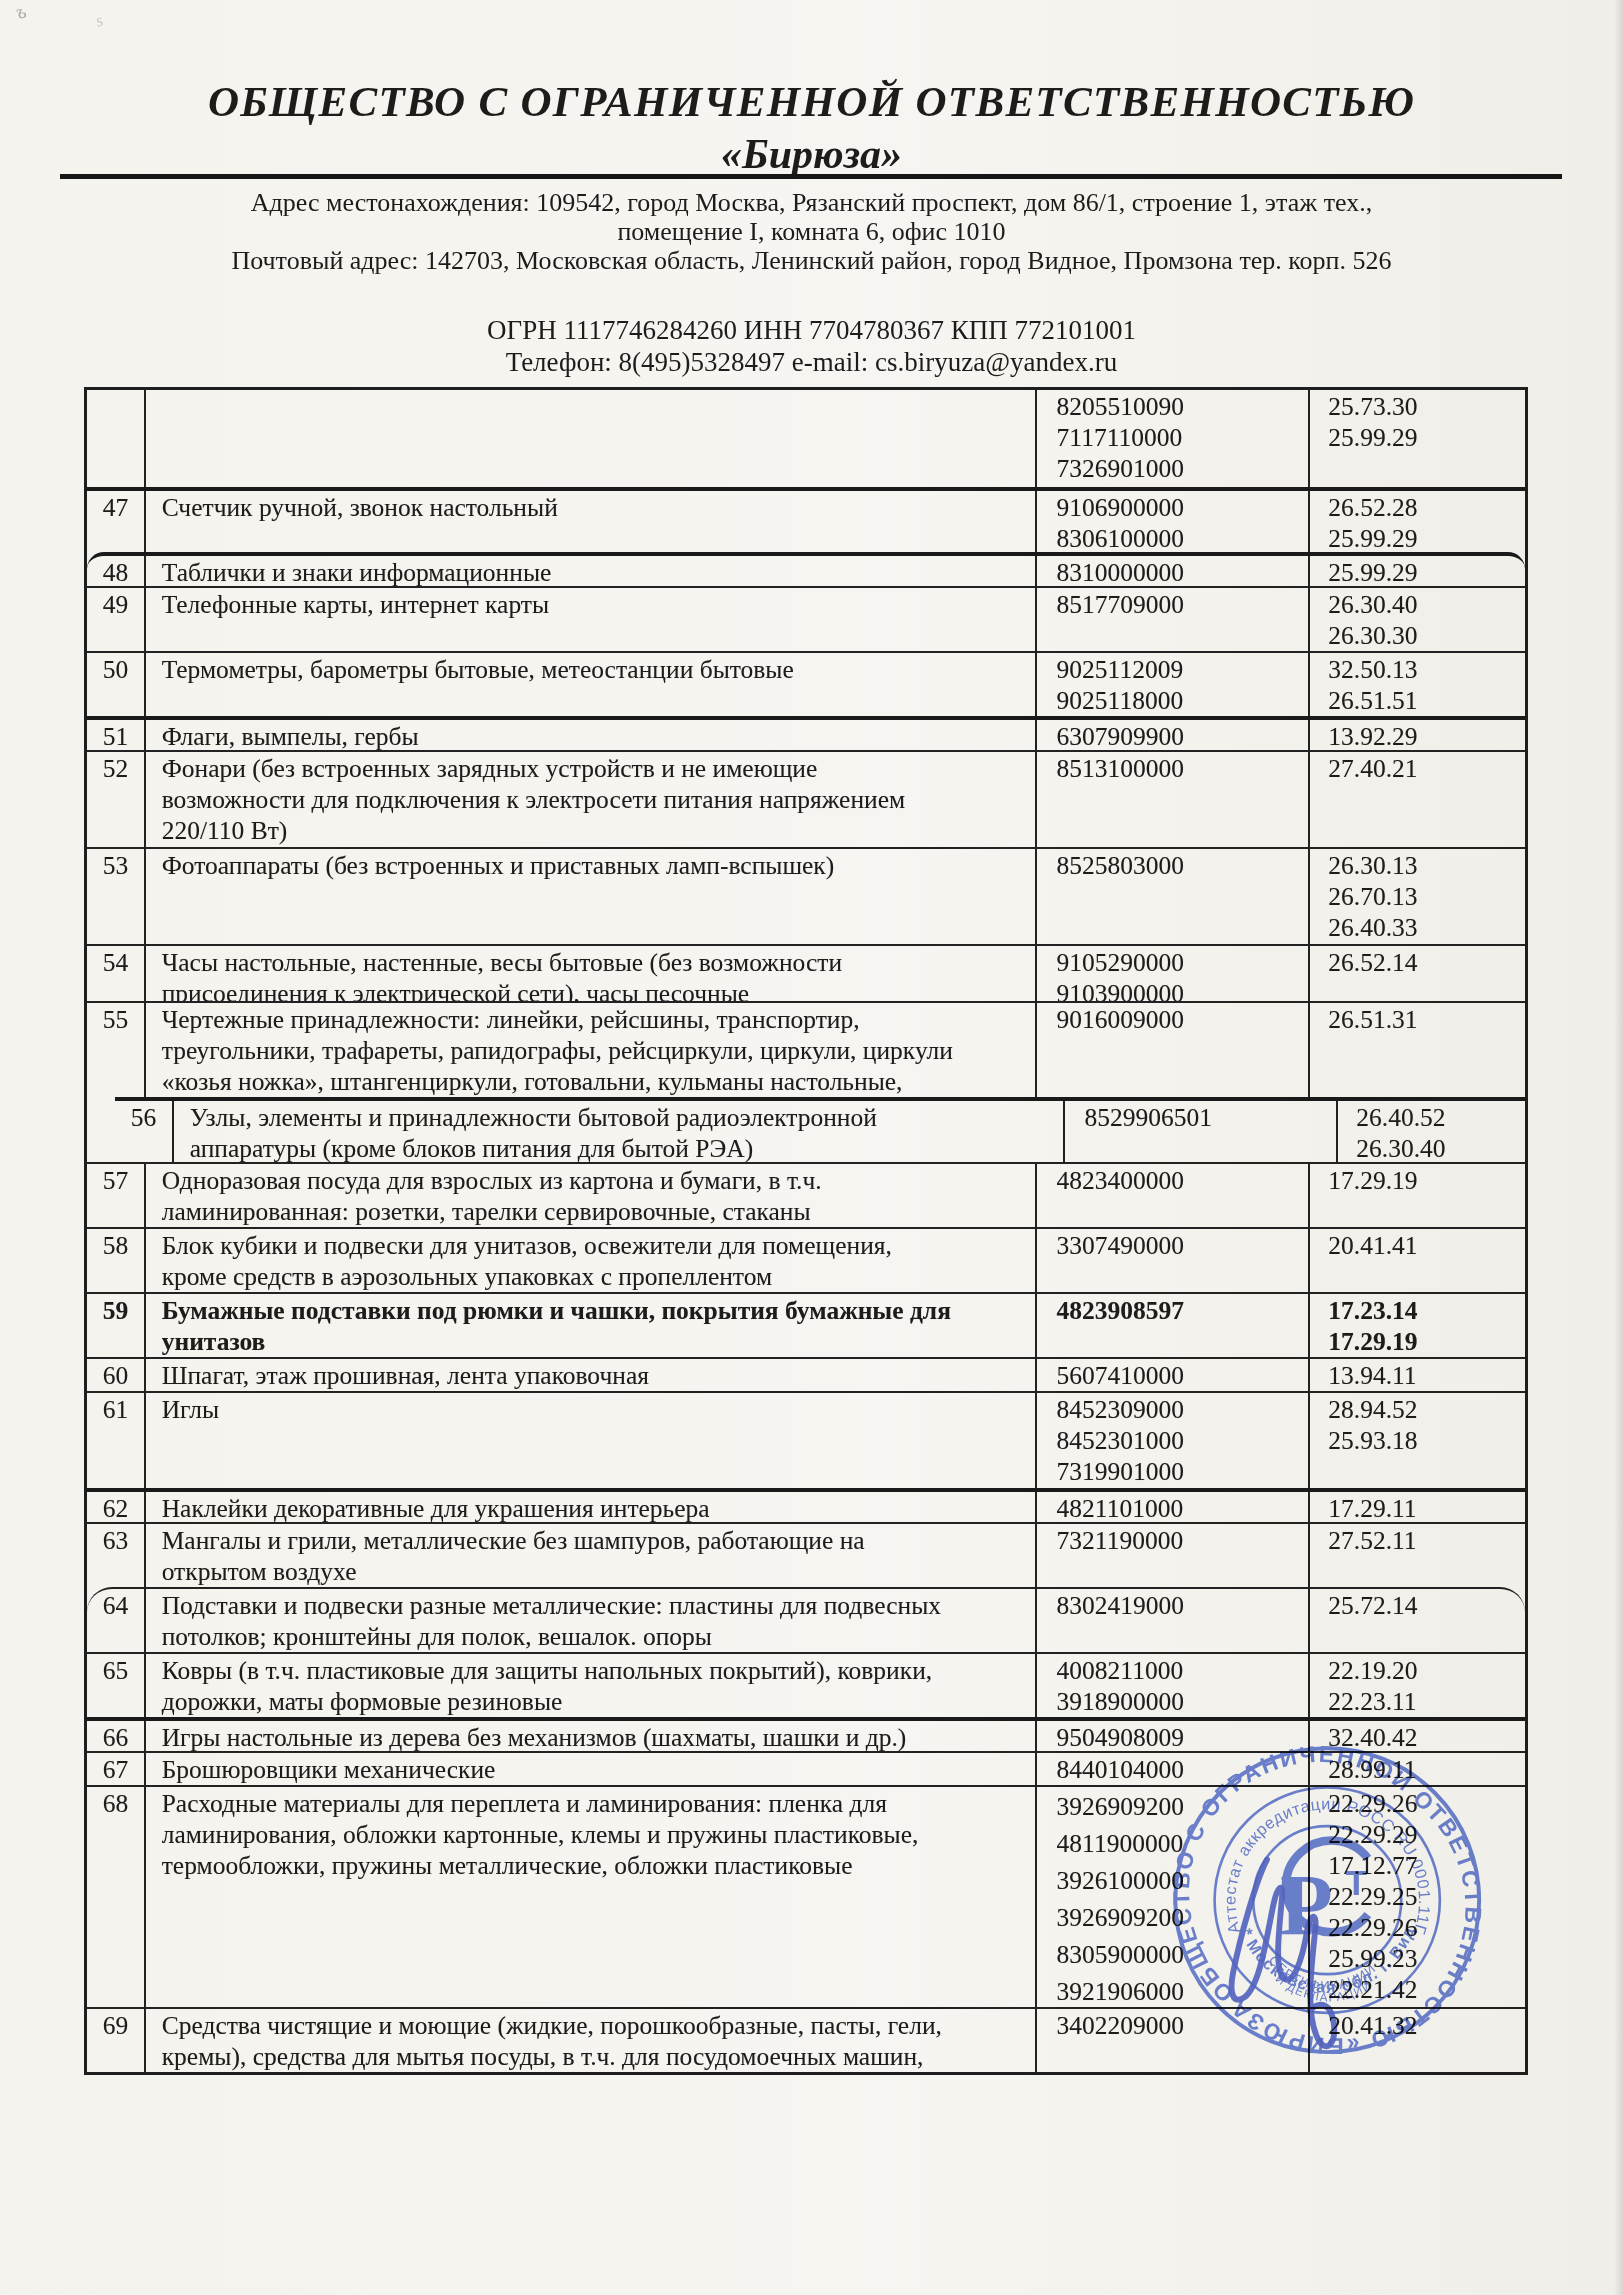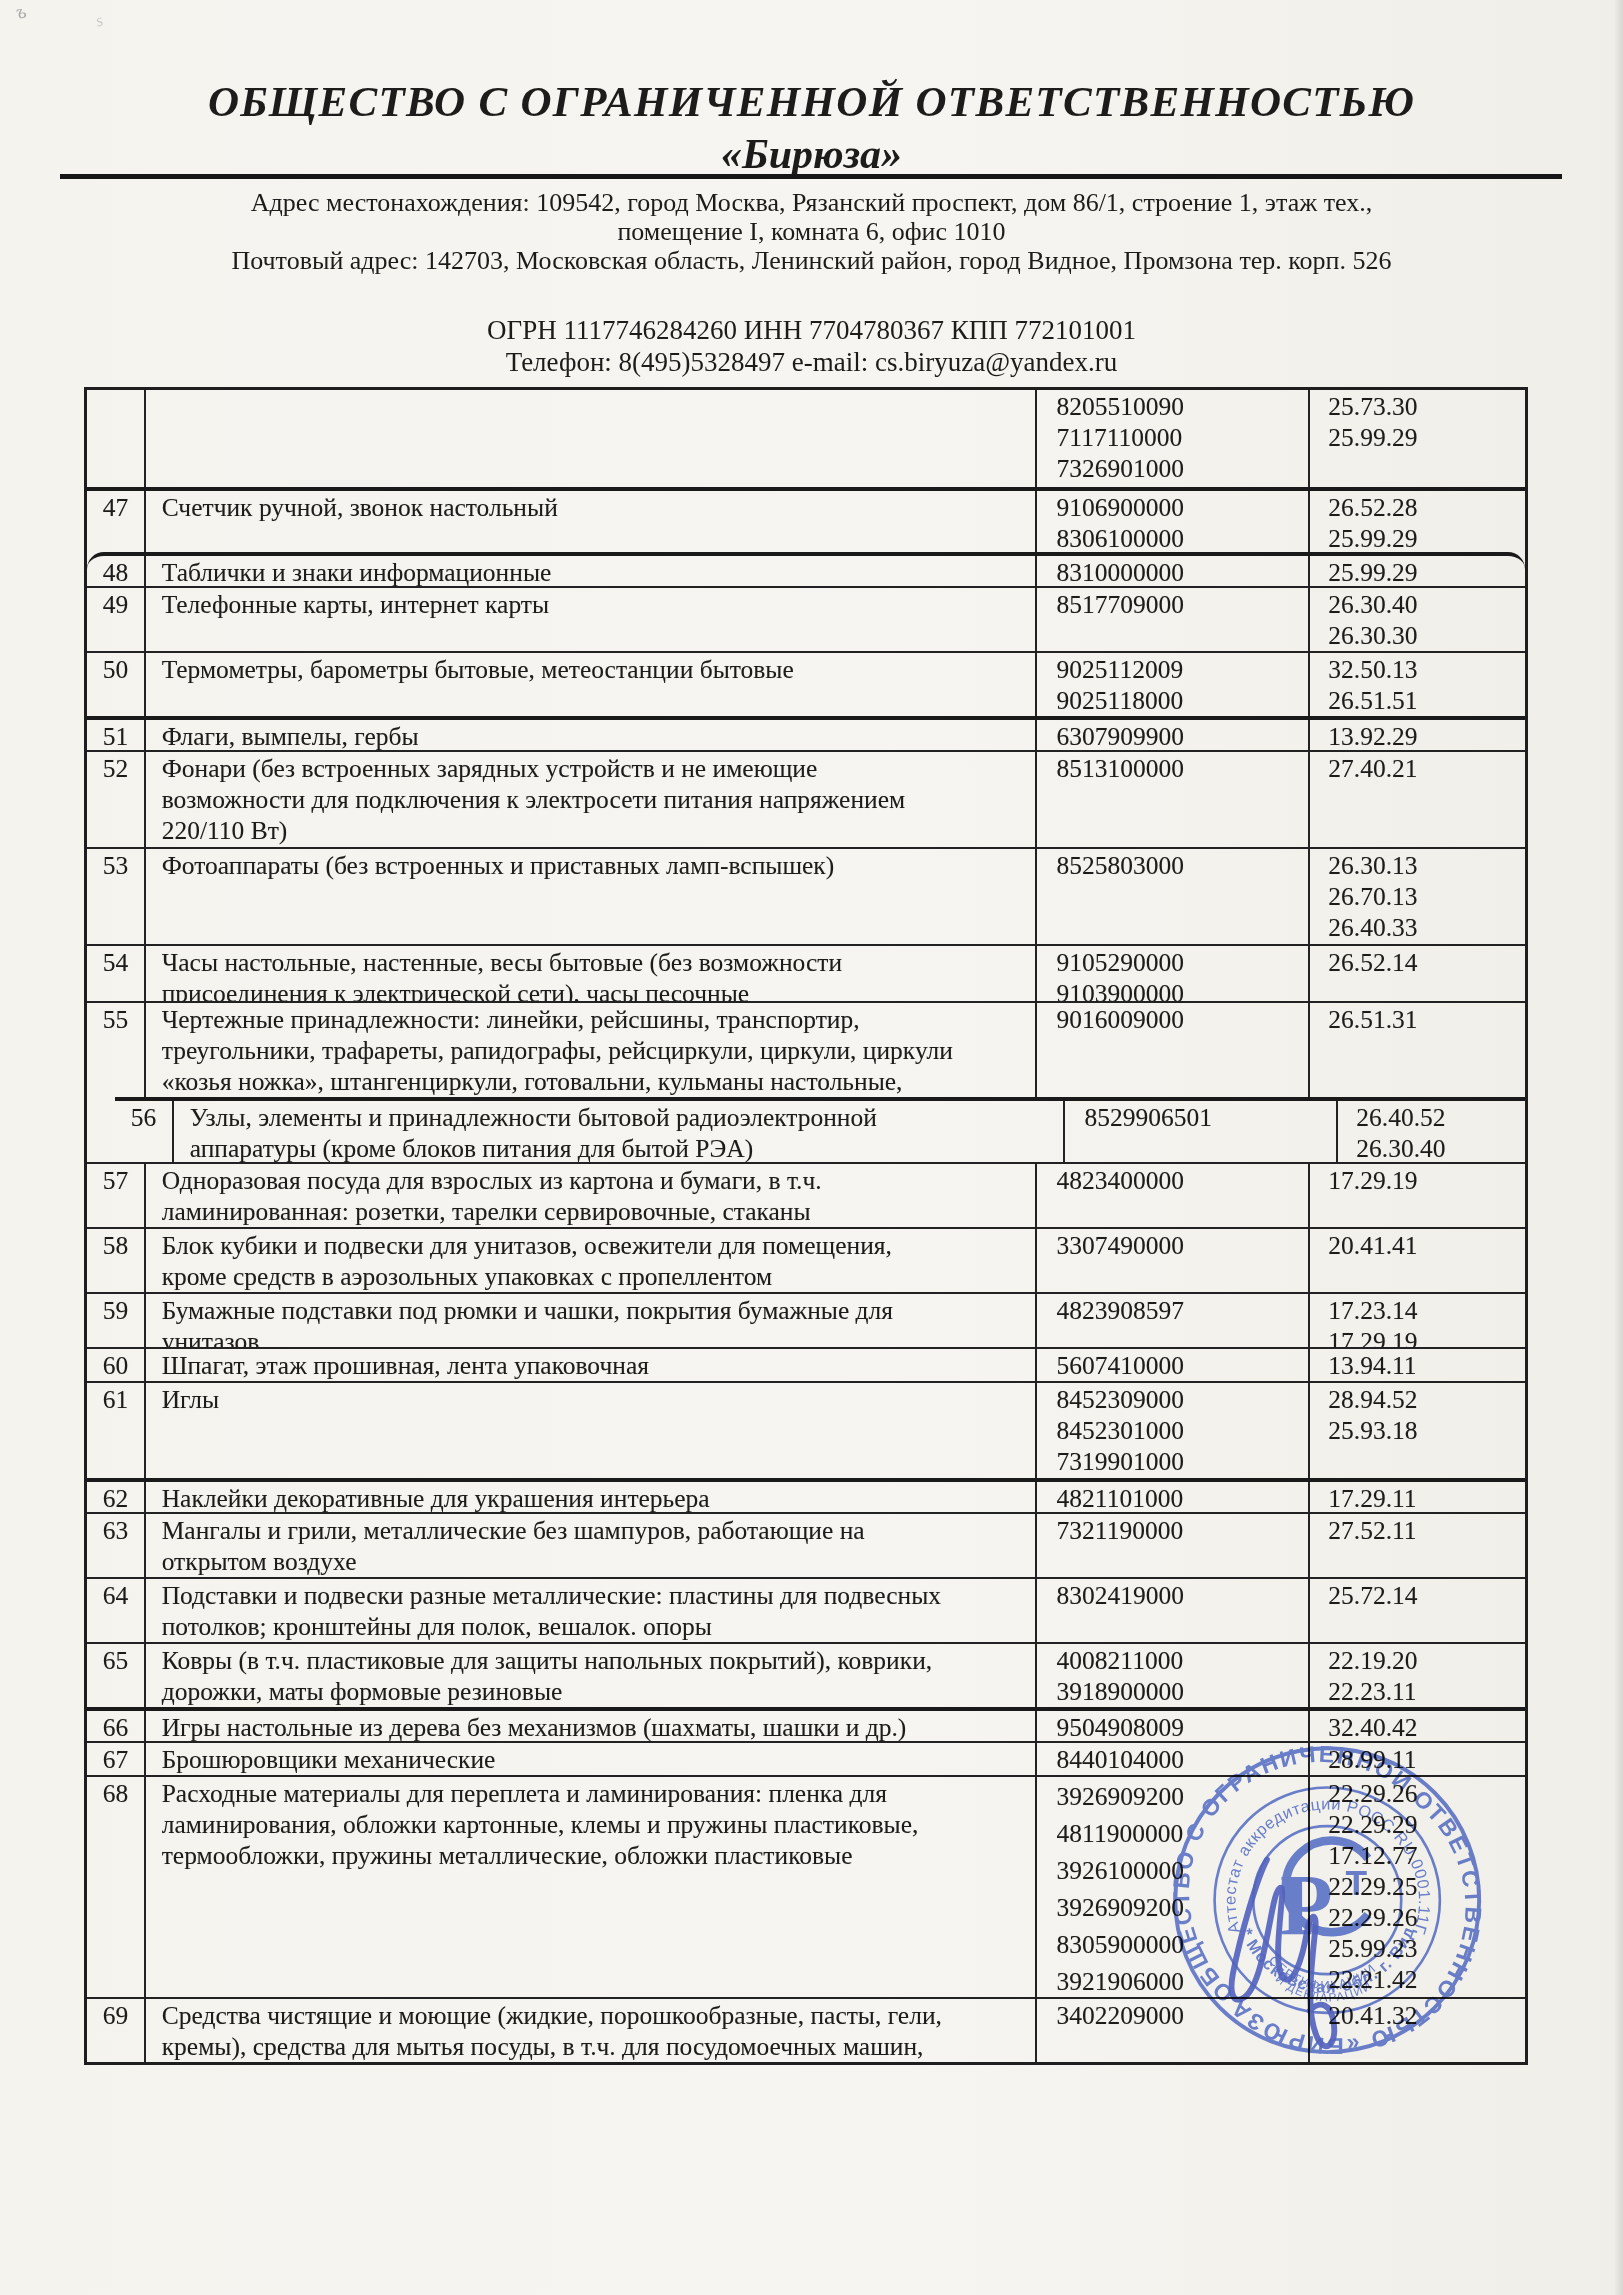--- a/index.html
+++ b/index.html
@@ -167,21 +167,21 @@
       <div class="t-cell c-code">4823400000</div>
       <div class="t-cell c-okpd">17.29.19</div>
     </div>
       <div class="t-row" style="height: 65px;">
       <div class="t-cell c-num">58</div>
       <div class="t-cell c-desc">Блок кубики и подвески для унитазов, освежители для помещения,
 кроме средств в аэрозольных упаковках с пропеллентом</div>
       <div class="t-cell c-code">3307490000</div>
       <div class="t-cell c-okpd">20.41.41</div>
     </div>
-      <div class="t-row" style="height: 55px;">
+      <div class="t-row" style="height: 65px; font-weight: bold;">
       <div class="t-cell c-num">59</div>
       <div class="t-cell c-desc">Бумажные подставки под рюмки и чашки, покрытия бумажные для
 унитазов</div>
       <div class="t-cell c-code">4823908597</div>
       <div class="t-cell c-okpd">17.23.14
 17.29.19</div>
     </div>
       <div class="t-row" style="height: 34px;">
       <div class="t-cell c-num">60</div>
       <div class="t-cell c-desc">Шпагат, этаж прошивная, лента упаковочная</div>
@@ -203,21 +203,21 @@
       <div class="t-cell c-code">4821101000</div>
       <div class="t-cell c-okpd">17.29.11</div>
     </div>
       <div class="t-row" style="height: 65px;">
       <div class="t-cell c-num">63</div>
       <div class="t-cell c-desc">Мангалы и грили, металлические без шампуров, работающие на
 открытом воздухе</div>
       <div class="t-cell c-code">7321190000</div>
       <div class="t-cell c-okpd">27.52.11</div>
     </div>
-      <div class="t-row" style="height: 65px;">
+      <div class="t-row" style="height: 65px; border-radius: 25px;">
       <div class="t-cell c-num">64</div>
       <div class="t-cell c-desc">Подставки и подвески разные металлические: пластины для подвесных
 потолков; кронштейны для полок, вешалок. опоры</div>
       <div class="t-cell c-code">8302419000</div>
       <div class="t-cell c-okpd">25.72.14</div>
     </div>
       <div class="t-row" style="height: 65px;">
       <div class="t-cell c-num">65</div>
       <div class="t-cell c-desc">Ковры (в т.ч. пластиковые для защиты напольных покрытий), коврики,
 дорожки, маты формовые резиновые</div>

